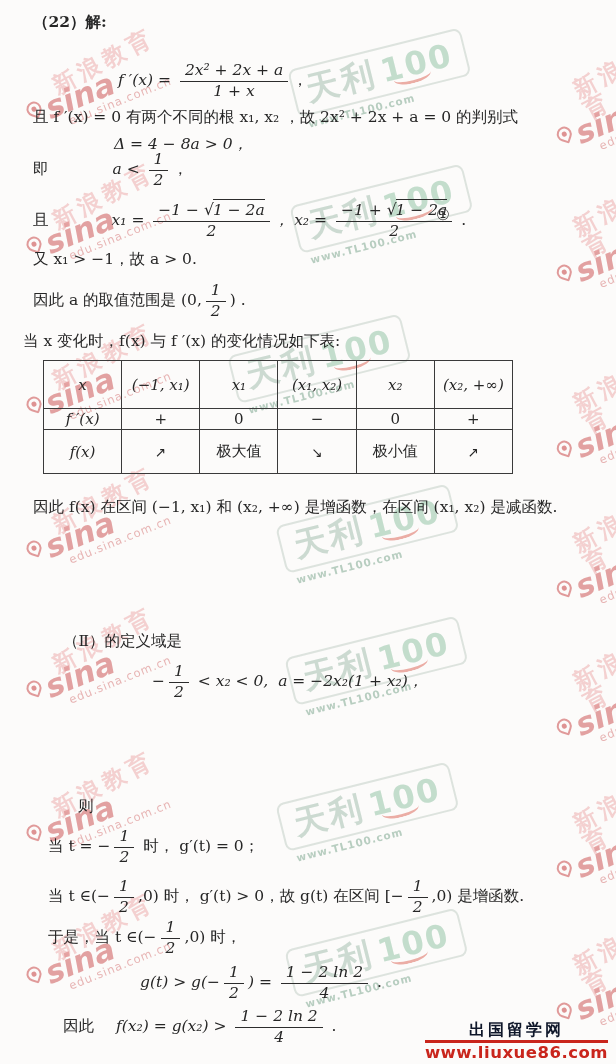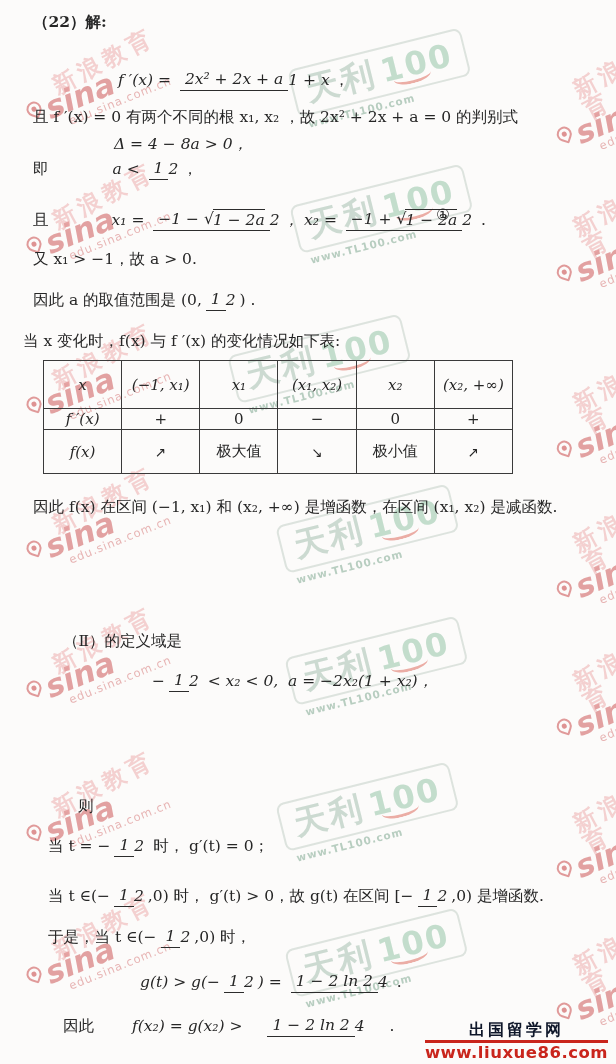--- a/index.html
+++ b/index.html
@@ -5,21 +5,21 @@
   html,body{margin:0;padding:0;background:#ffffff;}
   .page{position:relative;width:616px;height:1064px;background:#fcfbfa;overflow:hidden;
         font-family:"DejaVu Serif",serif;color:#262626;}
   
   .ln{position:absolute;display:flex;align-items:center;white-space:pre;
       font-size:15.5px;line-height:1.25;color:#262626;}
   .bold{font-weight:bold;}
   .m{font-style:italic;}
   .up{font-style:normal;}
   
-  .frac{display:inline-flex;flex-direction:row;vertical-align:middle;margin:16px 4px;text-align:center;}
+  .frac{display:inline-flex;flex-direction:column;vertical-align:middle;margin:16px 4px;text-align:center;}
   .fn{display:block;border-bottom:1.3px solid #2c2c2c;padding:0 5px 1px;line-height:1.15;text-align:center;}
   .fd{display:block;padding-top:1px;line-height:1.15;text-align:center;}
   .nrow{white-space:pre;}
   .rsign{font-style:normal;margin-right:-1px;}
   .rad{border-top:1.3px solid #2c2c2c;padding-top:0.5px;}
   
   .vtable{position:absolute;border-collapse:collapse;table-layout:fixed;text-align:center;
           font-size:15px;color:#262626;background:transparent;}
   .vtable td{border:1.6px solid #3a3a3a;padding:0;}
   .arr{font-family:"DejaVu Sans",sans-serif;font-size:13.5px;font-style:normal;}
@@ -367,21 +367,21 @@
       <span class="fd">2</span>
     </span>
     <span class="m">) = </span>
     <span class="frac m">
       <span class="fn">1 − 2 ln 2</span>
       <span class="fd">4</span>
     </span>
     <span> .</span>
   </div>
 
-  <div class="ln" style="left:63px;top:1006px;height:42px;gap:16px;">
+  <div class="ln" style="left:63px;top:1006px;height:42px;">
     <span style="margin-right:22px;">因此</span>
     <span class="m">f(x₂) = g(x₂) &gt; </span>
     <span class="frac m">
       <span class="fn">1 − 2 ln 2</span>
       <span class="fd">4</span>
     </span>
     <span> .</span>
   </div>
 
   <div class="footer">

